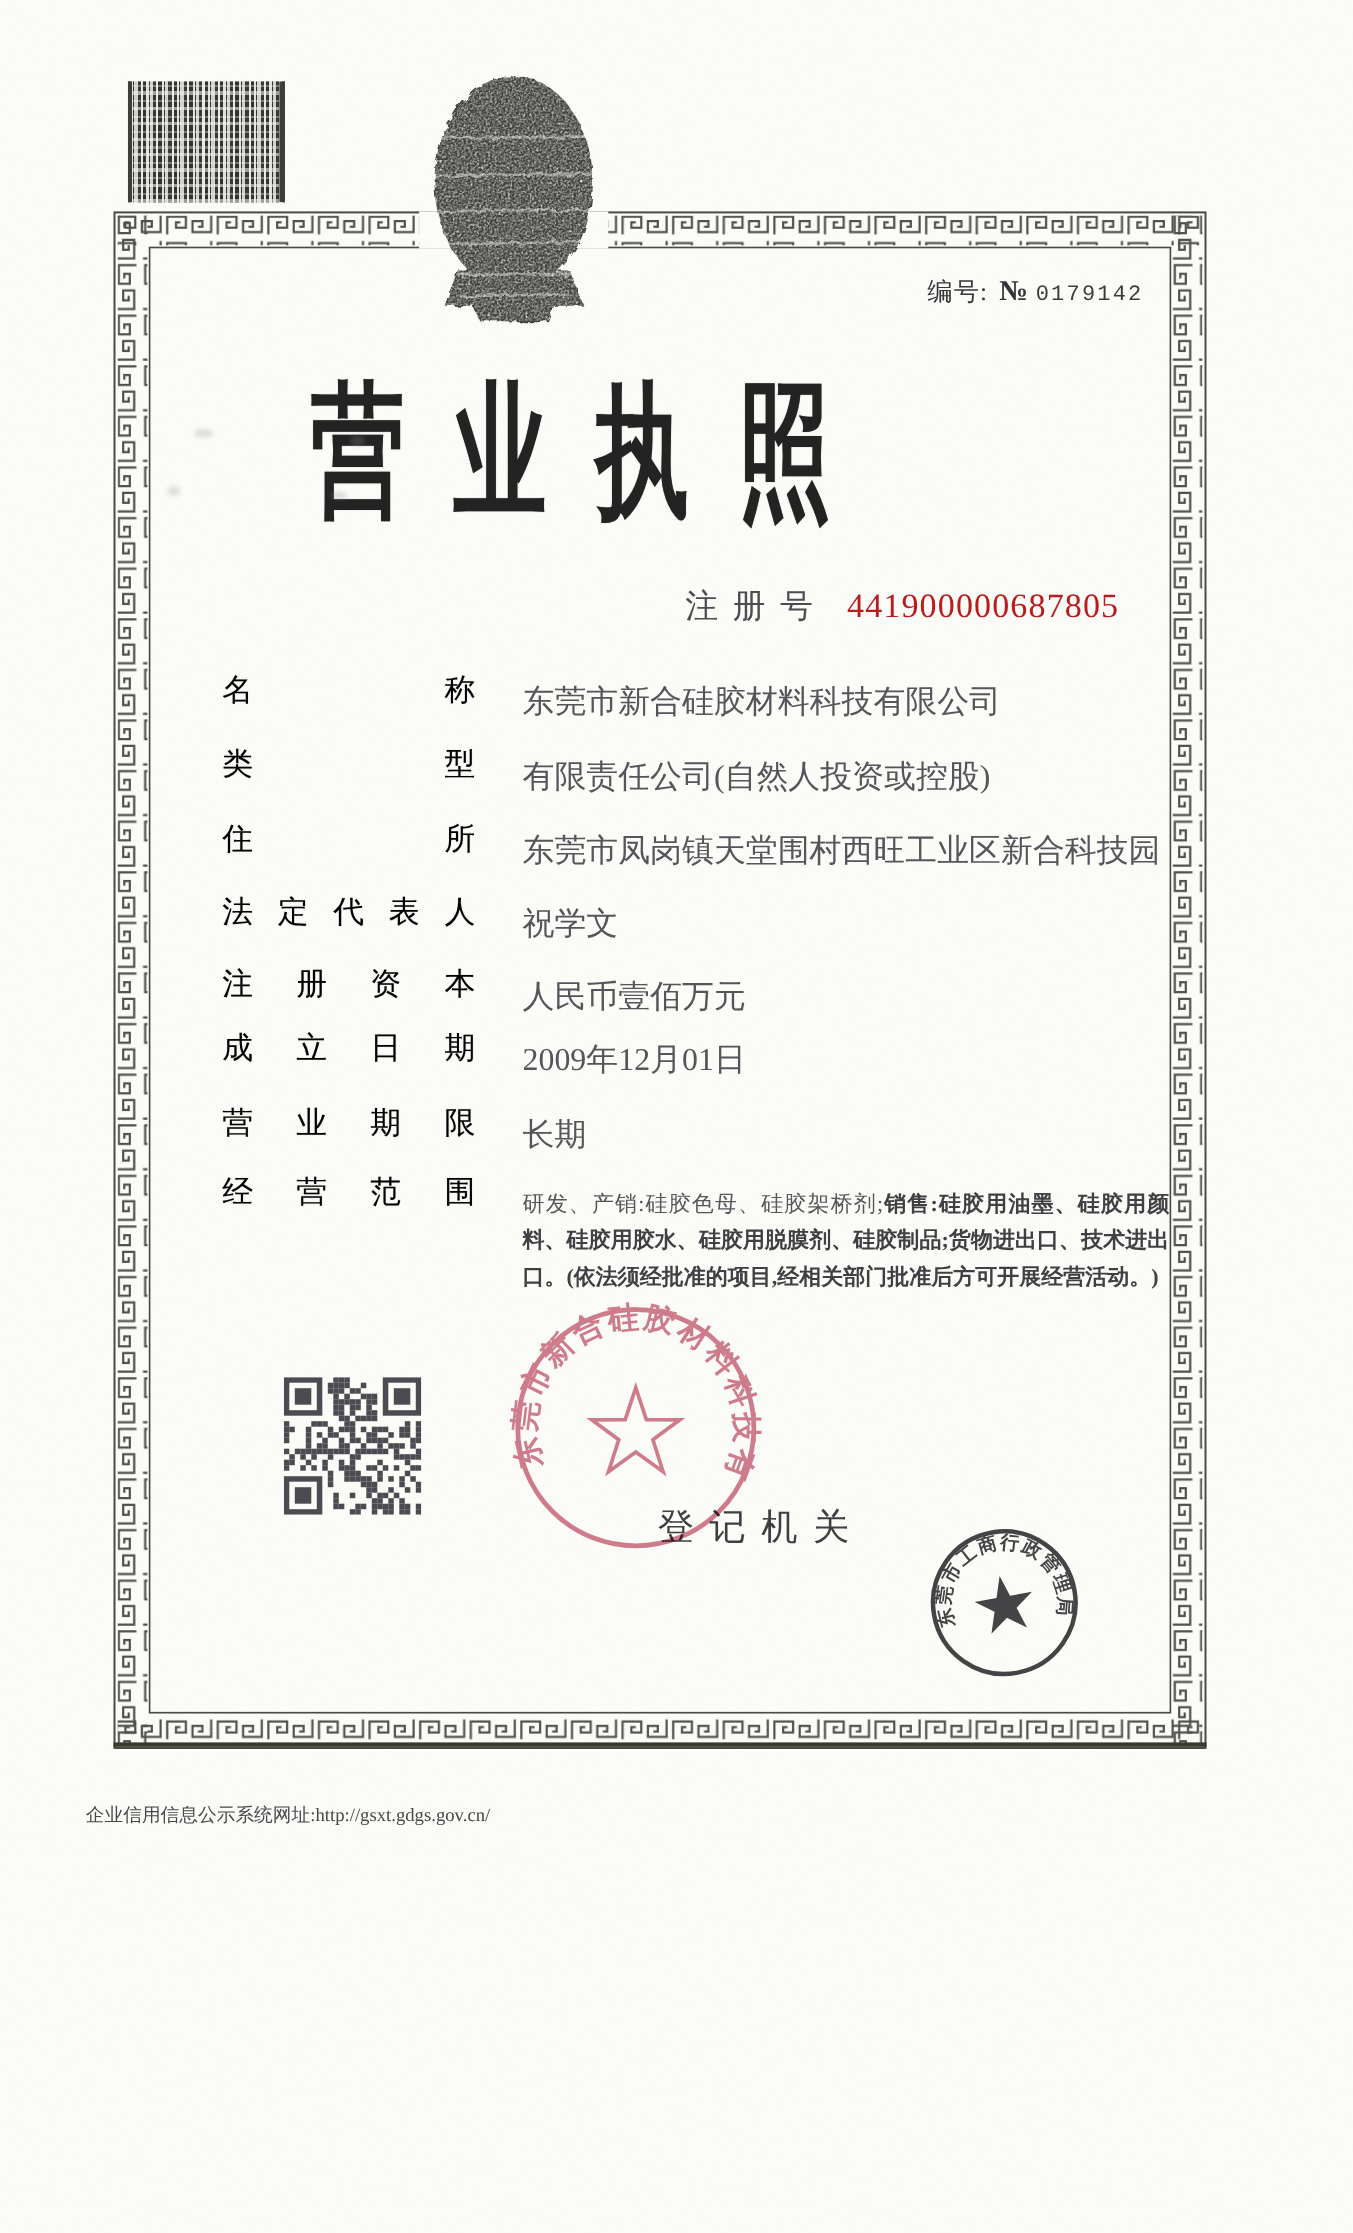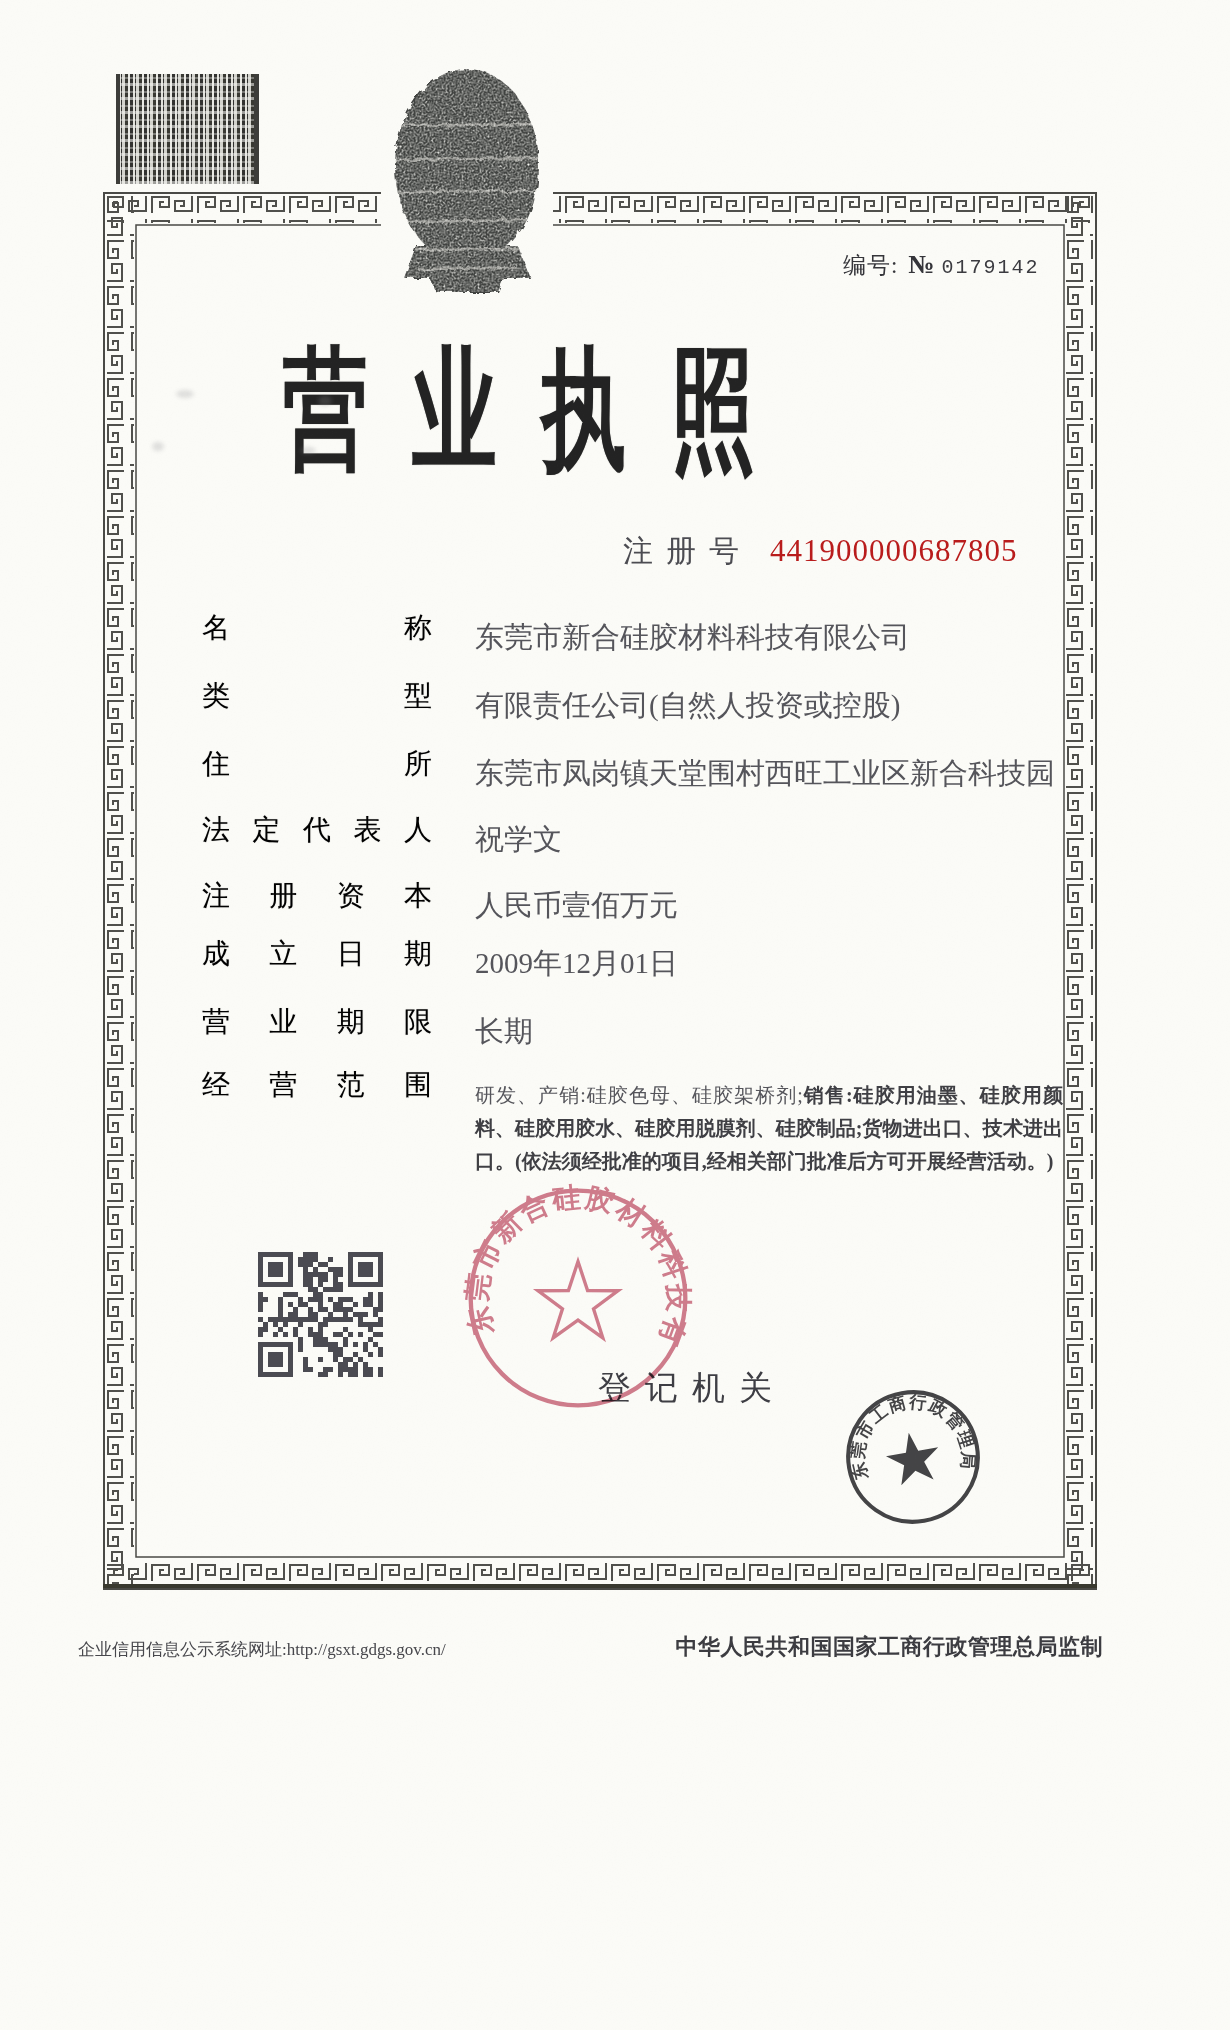--- a/index.html
+++ b/index.html
@@ -419,21 +419,20 @@
     <g transform="rotate(-10 100 100)">
       <circle cx="100" cy="100" r="79" fill="none" stroke-width="5" stroke="#2b2b2e"></circle>
       <polygon points="100,70 107.6,93.5 132.3,93.5 112.4,108 120,131.5 100,117 80,131.5 87.6,108 67.7,93.5 92.4,93.5" fill="#2b2b2e"></polygon>
       <text font-size="21" letter-spacing="2" font-weight="600" fill="#2b2b2e">
         <textPath href="#rArc">东莞市工商行政管理局</textPath>
       </text>
     </g>
   </svg>
 
   <div class="footer-left">企业信用信息公示系统网址:http://gsxt.gdgs.gov.cn/</div>
-  <div class="footer-right">中华人民共和国国家工商行政管理总局监制</div>
 
   <div class="smudge s1"></div>
   <div class="smudge s2"></div>
   <div class="smudge s3"></div>
   <div class="smudge s4"></div>
 
   <svg class="grain" width="1230" height="2030">
     <filter id="pgrain">
       <feTurbulence type="fractalNoise" baseFrequency="0.8" numOctaves="2"></feTurbulence>
       <feColorMatrix type="matrix" values="0 0 0 0 0.4  0 0 0 0 0.4  0 0 0 0 0.38  0.5 0.5 0.5 0 -0.72"></feColorMatrix>

